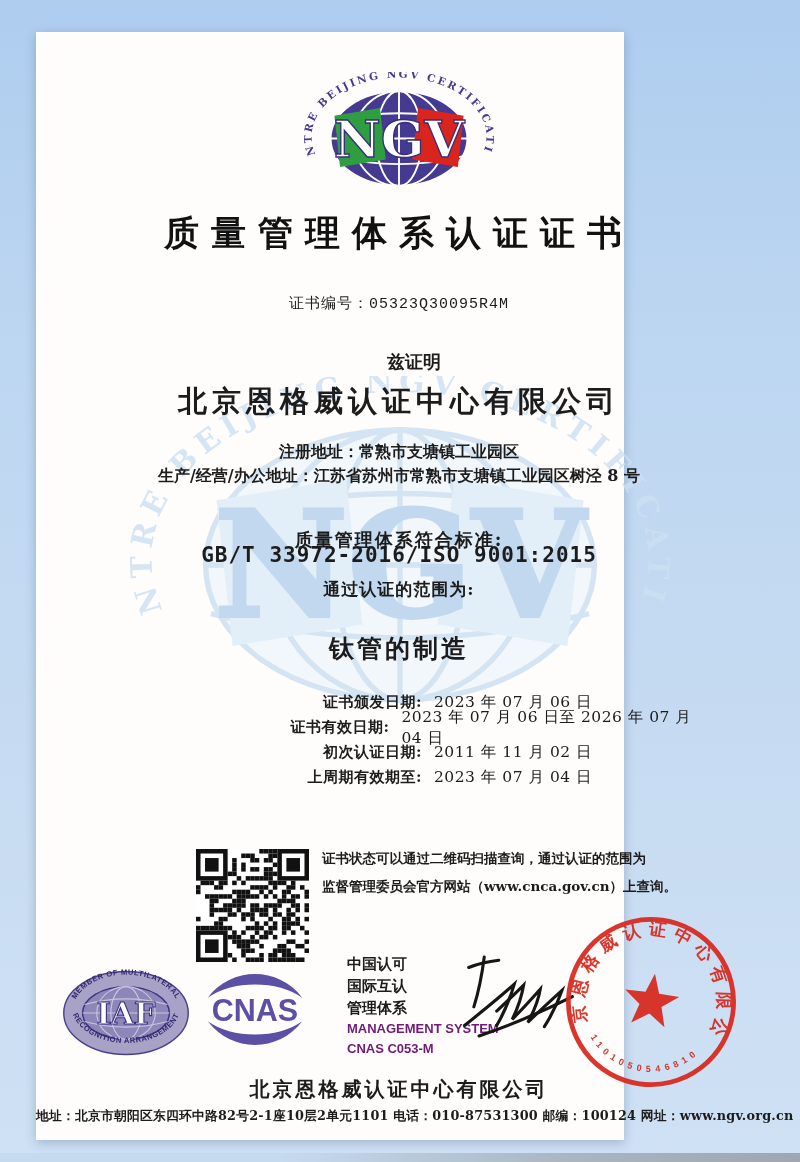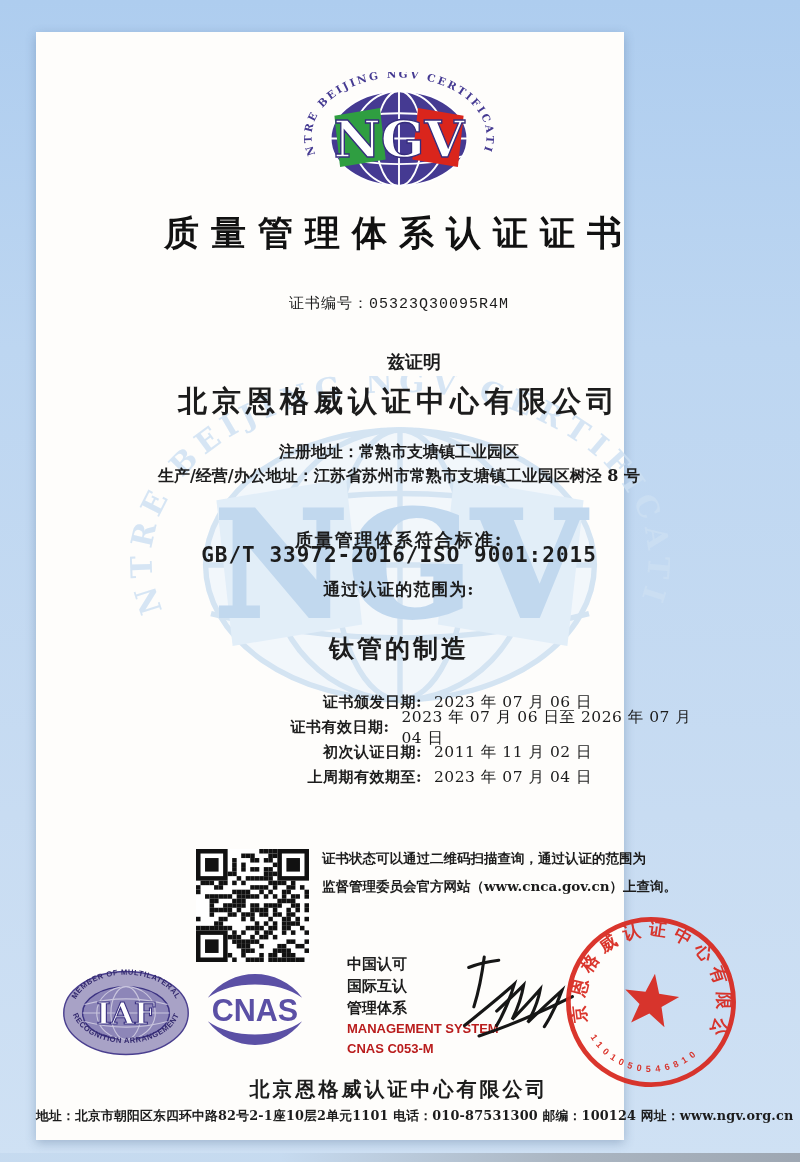--- a/index.html
+++ b/index.html
@@ -45,21 +45,21 @@
 
   .qr{left:160px;top:817px;width:113px;height:113px;z-index:2;}
   .qrnote{left:286px;top:812px;width:400px;z-index:2;}
   .qrnote div{font-size:13.5px;font-weight:bold;line-height:28px;white-space:nowrap;}
 
   .iaf{left:24px;top:934px;width:132px;height:95px;z-index:2;}
   .cnas{left:160px;top:940px;width:118px;height:74px;z-index:2;}
   .accred{left:288px;top:921px;z-index:2;margin-left:23px;}
   .accred .cjk{font-size:15px;font-weight:bold;line-height:22px;}
   .accred .eng{font-family:"Liberation Sans","DejaVu Sans",sans-serif;
-               font-size:13px;font-weight:bold;line-height:20px;color:#b91c1c;}
+               font-size:13px;font-weight:bold;line-height:20px;color:#701a75;}
   .sig{left:414px;top:914px;width:140px;height:100px;z-index:3;}
   .stamp{left:525px;top:880px;width:180px;height:180px;z-index:4;transform:rotate(8deg);opacity:.93;}
 
   .issuer{top:1044px;font-size:20px;font-weight:bold;letter-spacing:3px;z-index:2;}
   .addrbar{top:1076px;font-size:12.8px;font-weight:bold;letter-spacing:.2px;z-index:2;white-space:nowrap;}
 
   svg text{font-family:"DejaVu Serif","Liberation Serif",serif;}
   .sans-svg{font-family:"Liberation Sans","DejaVu Sans",sans-serif !important;}
 </style>
 </head>

